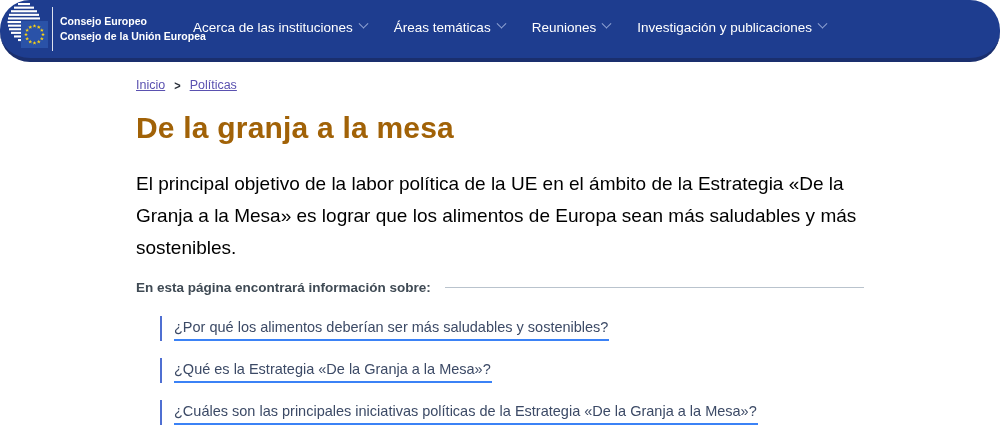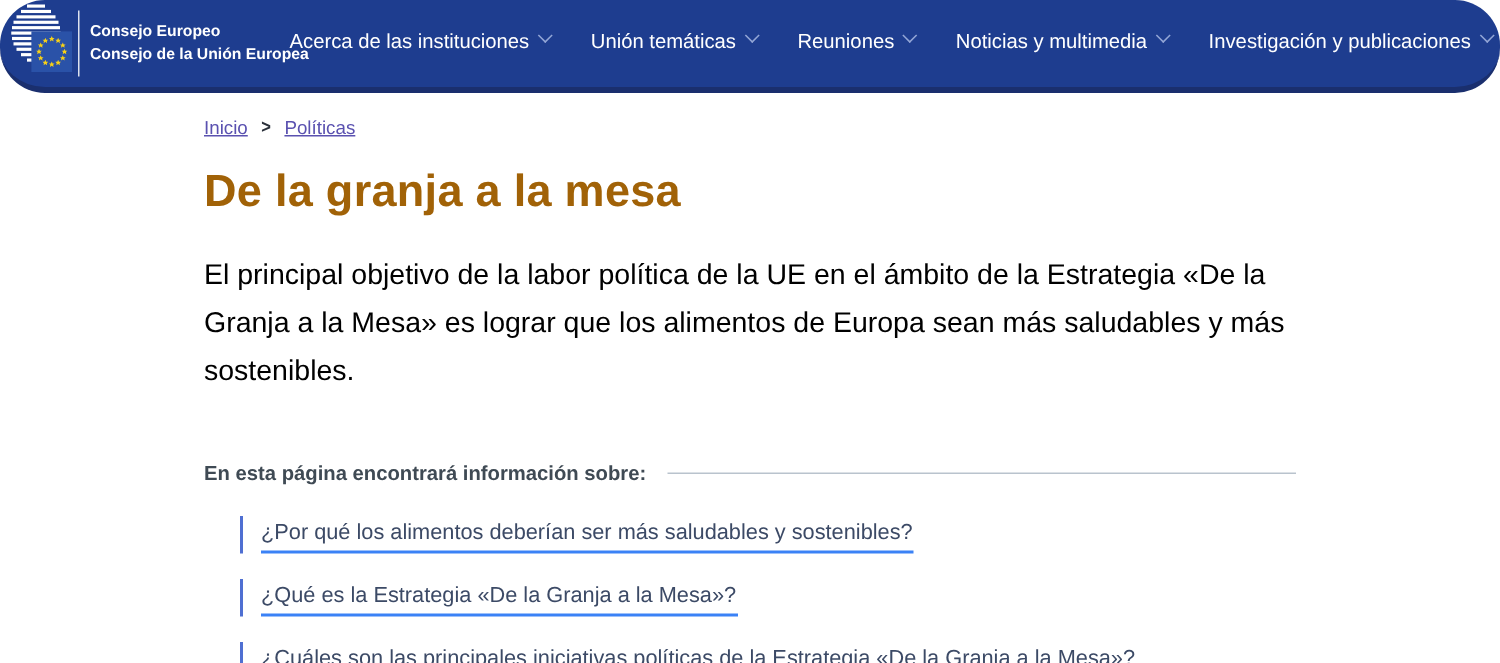--- a/index.html
+++ b/index.html
@@ -103,21 +103,21 @@
 
   .intro {
     margin-top: 23px;
     font-size: 19px;
     line-height: 32px;
     color: #000000;
     max-width: 755px;
   }
 
   .toc-heading-row {
-    margin-top: 44px;
+    margin-top: 16px;
     display: flex;
     align-items: center;
   }
   .toc-heading {
     font-size: 13.5px;
     font-weight: 700;
     color: #3f4a54;
     white-space: nowrap;
   }
   .toc-rule {
@@ -193,29 +193,25 @@
       <div>Consejo de la Unión Europea</div>
     </div>
   </div>
 
   <nav class="main-nav">
     <div class="nav-item">
       <span>Acerca de las instituciones</span>
       <span class="chev"></span>
     </div>
     <div class="nav-item">
-      <span>Unión temáticas</span>
+      <span>Áreas temáticas</span>
       <span class="chev"></span>
     </div>
     <div class="nav-item">
       <span>Reuniones</span>
-      <span class="chev"></span>
-    </div>
-    <div class="nav-item">
-      <span>Noticias y multimedia</span>
       <span class="chev"></span>
     </div>
     <div class="nav-item">
       <span>Investigación y publicaciones</span>
       <span class="chev"></span>
     </div>
 
   </nav>
 </header>
 

